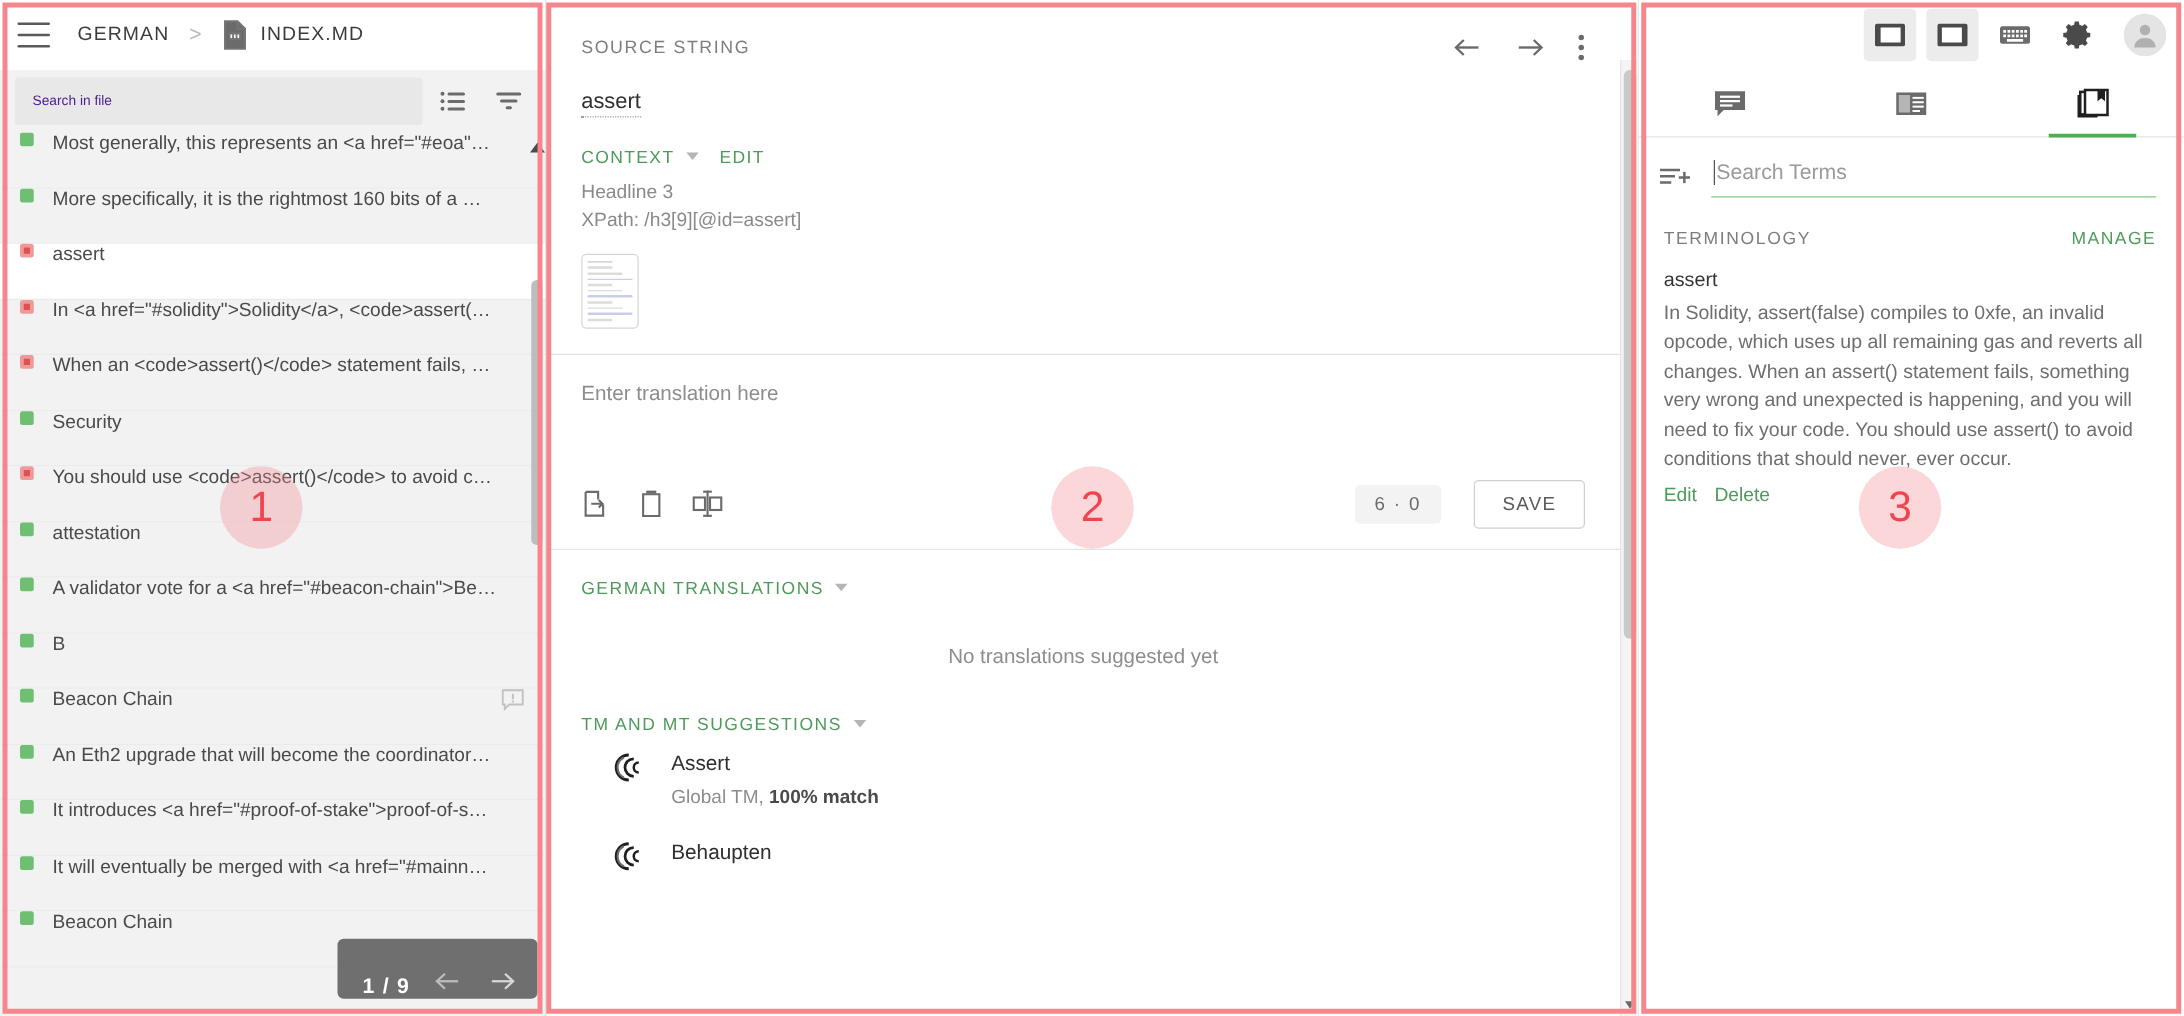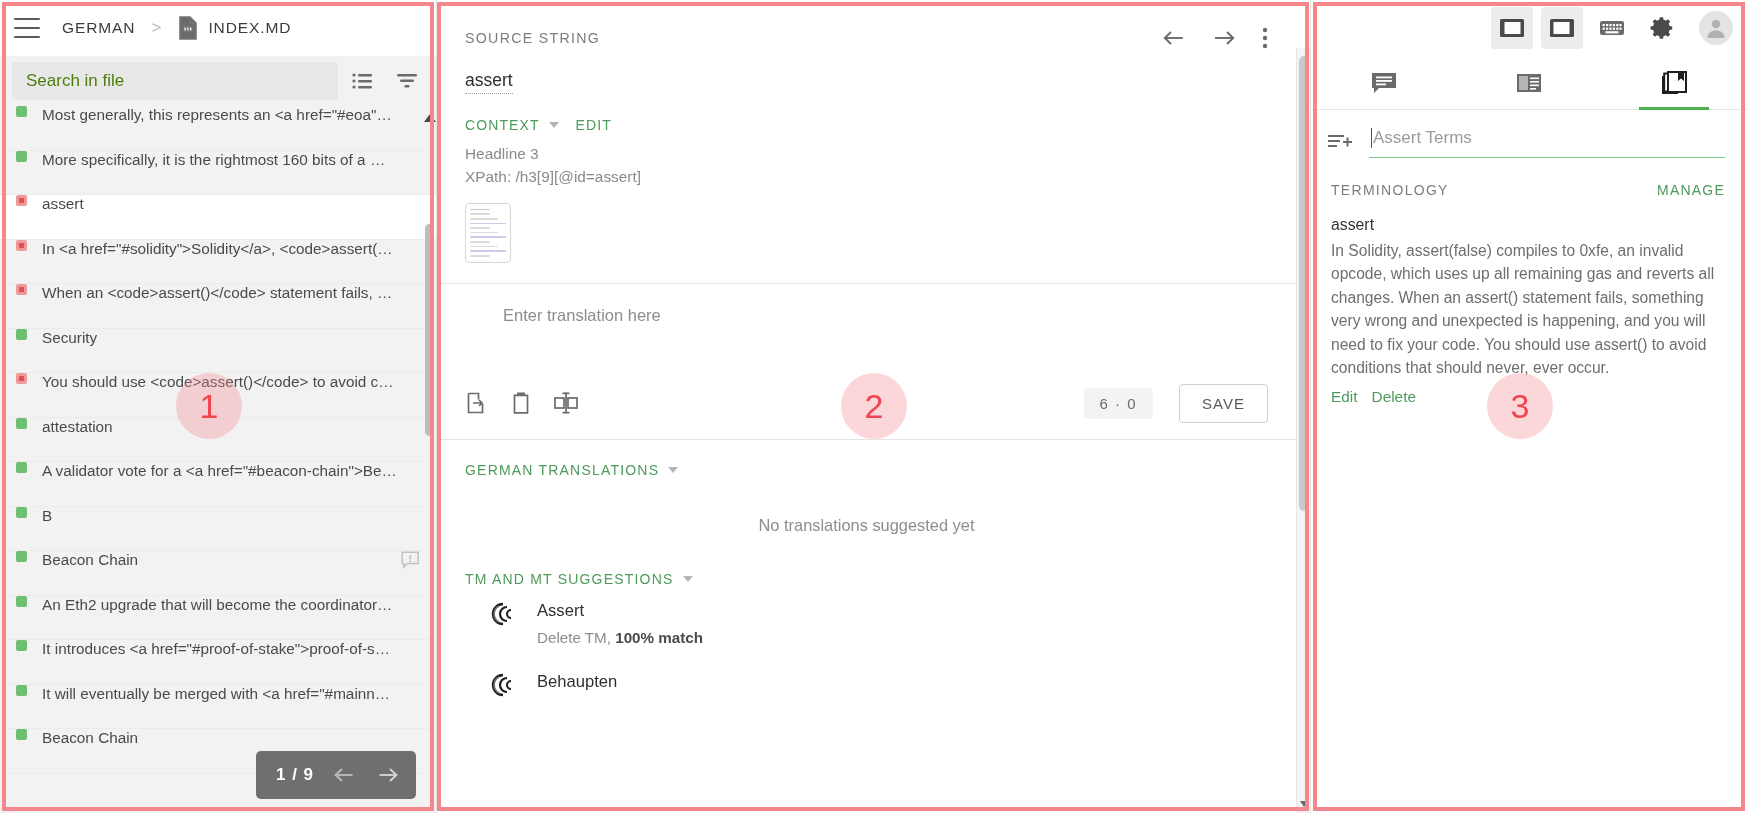--- a/index.html
+++ b/index.html
@@ -74,21 +74,21 @@
     height: 50px; display: flex; align-items: center;
     padding: 0 10px 0 12px; gap: 6px;
     flex: 0 0 50px;
     background: #f2f2f2;
   }
   .search-box {
     flex: 1 1 auto; height: 38px;
     background: #e8e8e8; border-radius: 3px;
     display: flex; align-items: center; padding: 0 14px;
   }
-  .search-box span { font-size: 17px; color: #4d7c0f; }
+  .search-box span { font-size: 11px; color: #4c1d95; }
   .search-btn { width: 38px; height: 38px; display: flex; align-items:center; justify-content:center; cursor: pointer;}
 
   .string-list {
     flex: 1 1 auto; overflow: hidden;
     position: relative; background: #f2f2f2;
   }
   .srow {
     height: 44.5px; display: flex; align-items: flex-start;
     padding: 0 16px 0 16px; gap: 15px;
     border-bottom: 1px solid #ebebeb;
@@ -115,25 +115,25 @@
     position: absolute; left: 0; width: 9px; top: 118px; height: 212px;
     background: #bdbdbd; border-radius: 5px;
   }
   .list-scrollbar .arrow-up {
     position:absolute; left: -1px; top: 8px; width: 0; height: 0;
     border-left: 6px solid transparent; border-right: 6px solid transparent;
     border-bottom: 8px solid #4a4a4a;
   }
 
   .pager {
-    position: absolute; left: 256px; bottom: 14px;
+    position: absolute; left: 270px; bottom: 14px;
     height: 48px; padding: 0 14px 0 20px;
     background: #6f6f6f; color: #fff;
     border-radius: 5px;
-    display: flex; align-items: center; gap: 16px;
+    display: flex; align-items: flex-end; gap: 16px;
     z-index: 20;
   }
   .pager .pg { font-size: 17px; font-weight: bold; letter-spacing: 1px; }
   .pager .pgbtn { width: 28px; height: 28px; display:flex; align-items:center; justify-content:center; cursor:pointer; }
 
   
   .center-panel {
     width: 874px; height: 813px; flex: 0 0 874px;
     background: #fff; position: relative;
     display: flex; flex-direction: column;
@@ -200,21 +200,21 @@
   .ctx-thumb i { display: block; height: 2px; background: #dcdcdc; border-radius: 1px; }
   .ctx-thumb i.b { background: #c9cde8; }
   .ctx-thumb i.s { width: 55%; }
   .ctx-thumb i.m { width: 78%; }
 
   .divider { height: 1px; background: #e4e4e4; margin: 20px 0 0 0; }
 
   .trans-area {
     padding: 22px 28px 0 28px; min-height: 92px;
   }
-  .trans-placeholder { font-size: 16.5px; color: #8d8d8d; margin-left: 38px; }
+  .trans-placeholder { font-size: 16.5px; color: #8d8d8d; }
 
   .edit-toolbar {
     display: flex; align-items: center;
     padding: 8px 28px 16px 28px; gap: 22px;
   }
   .edit-toolbar .spacer { flex: 1 1 auto; }
   .counter-chip {
     background: #f3f3f3; border-radius: 4px;
     padding: 7px 16px; font-size: 15px; color: #6b6b6b;
     letter-spacing: 1.5px;
@@ -567,21 +567,21 @@
         <span>
           <svg width="26" height="26" viewBox="0 0 26 26">
             <path d="M14 3a10 10 0 0 0 0 20" fill="none" stroke="#1f1f1f" stroke-width="2.4"></path>
             <path d="M18 6a7 7 0 0 0 0 14" fill="none" stroke="#1f1f1f" stroke-width="2.2"></path>
             <path d="M22 9a4 4 0 0 0 0 8" fill="none" stroke="#1f1f1f" stroke-width="2"></path>
             <path d="M10 5a9 9 0 0 0 0 16" fill="none" stroke="#6e6e6e" stroke-width="1.6"></path>
           </svg>
         </span>
         <span class="sugg-main">
           <span class="sugg-text">Assert</span>
-          <span class="sugg-meta"><span>Delete TM, </span><b>100% match</b></span>
+          <span class="sugg-meta"><span>Global TM, </span><b>100% match</b></span>
         </span>
       </div>
 
       <div class="sugg-row" style="padding-top:26px">
         <span>
           <svg width="26" height="26" viewBox="0 0 26 26">
             <path d="M14 3a10 10 0 0 0 0 20" fill="none" stroke="#1f1f1f" stroke-width="2.4"></path>
             <path d="M18 6a7 7 0 0 0 0 14" fill="none" stroke="#1f1f1f" stroke-width="2.2"></path>
             <path d="M22 9a4 4 0 0 0 0 8" fill="none" stroke="#1f1f1f" stroke-width="2"></path>
             <path d="M10 5a9 9 0 0 0 0 16" fill="none" stroke="#6e6e6e" stroke-width="1.6"></path>
@@ -695,21 +695,21 @@
         <svg width="26" height="22" viewBox="0 0 26 22">
           <rect x="1" y="5" width="16" height="2" class="ic"></rect>
           <rect x="1" y="10" width="12" height="2" class="ic"></rect>
           <rect x="1" y="15" width="9" height="2" class="ic"></rect>
           <rect x="16" y="11" width="9" height="2" class="ic"></rect>
           <rect x="19.5" y="7.5" width="2" height="9" class="ic"></rect>
         </svg>
       </span>
       <div class="term-search-input">
         <span class="caret"></span>
-        <span>Assert Terms</span>
+        <span>Search Terms</span>
       </div>
     </div>
 
     <div class="term-head">
       <span class="t">TERMINOLOGY</span>
       <span class="m">MANAGE</span>
     </div>
 
     <div class="term-entry">
       <div class="term-name">assert</div>

